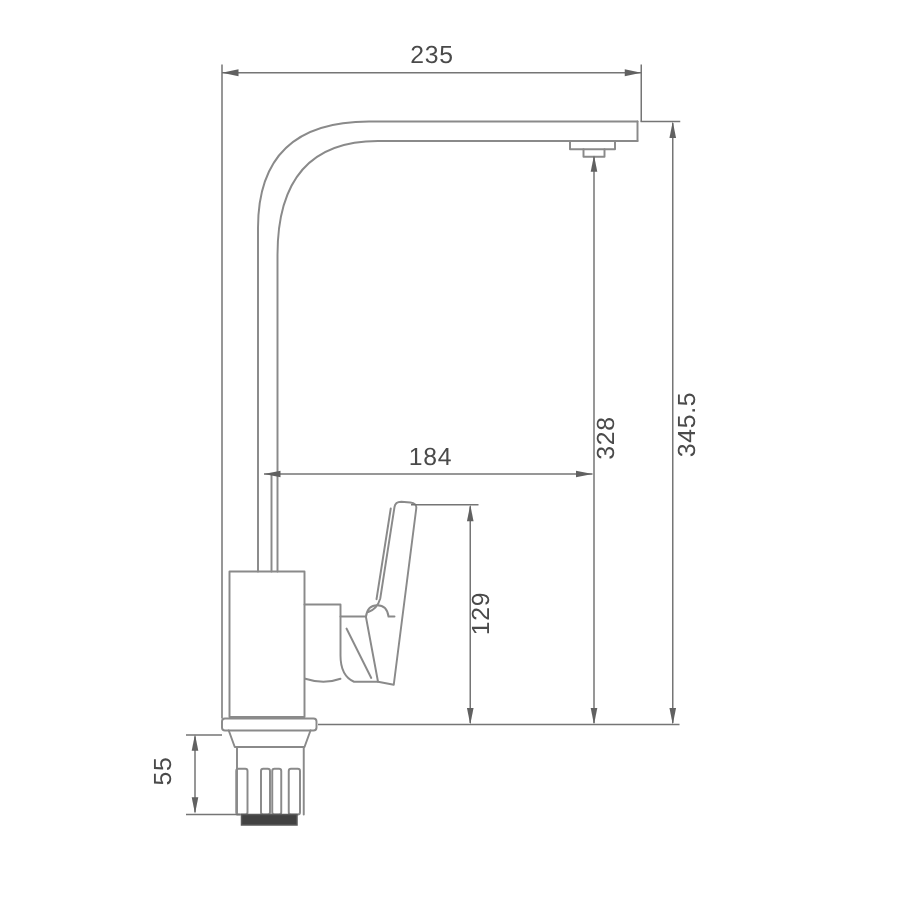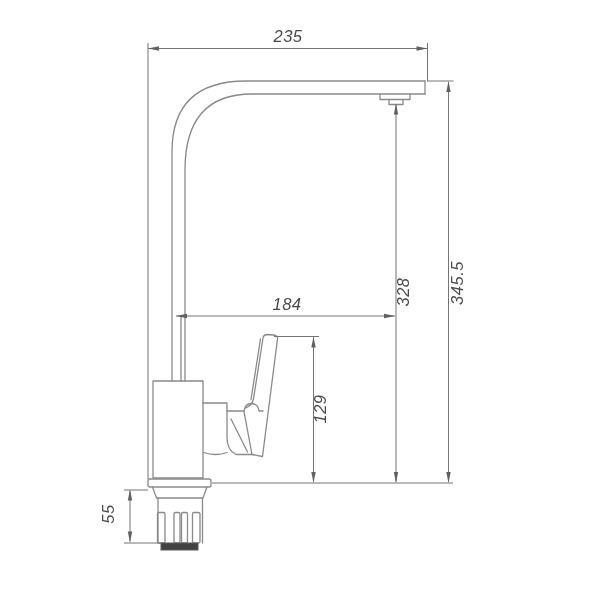--- a/index.html
+++ b/index.html
@@ -9,21 +9,20 @@
     width: 600px;
     height: 600px;
     overflow: hidden;
     font-family: "Liberation Sans", sans-serif;
   }
   .canvas {
     width: 600px;
     height: 600px;
     position: relative;
     background: #ffffff;
-    font-style: italic;
   }
   svg { display: block; }
   
   .draw {
     stroke: #8a8a8a;
     stroke-width: 1.3;
     fill: none;
     stroke-linejoin: round;
     stroke-linecap: round;
   }

